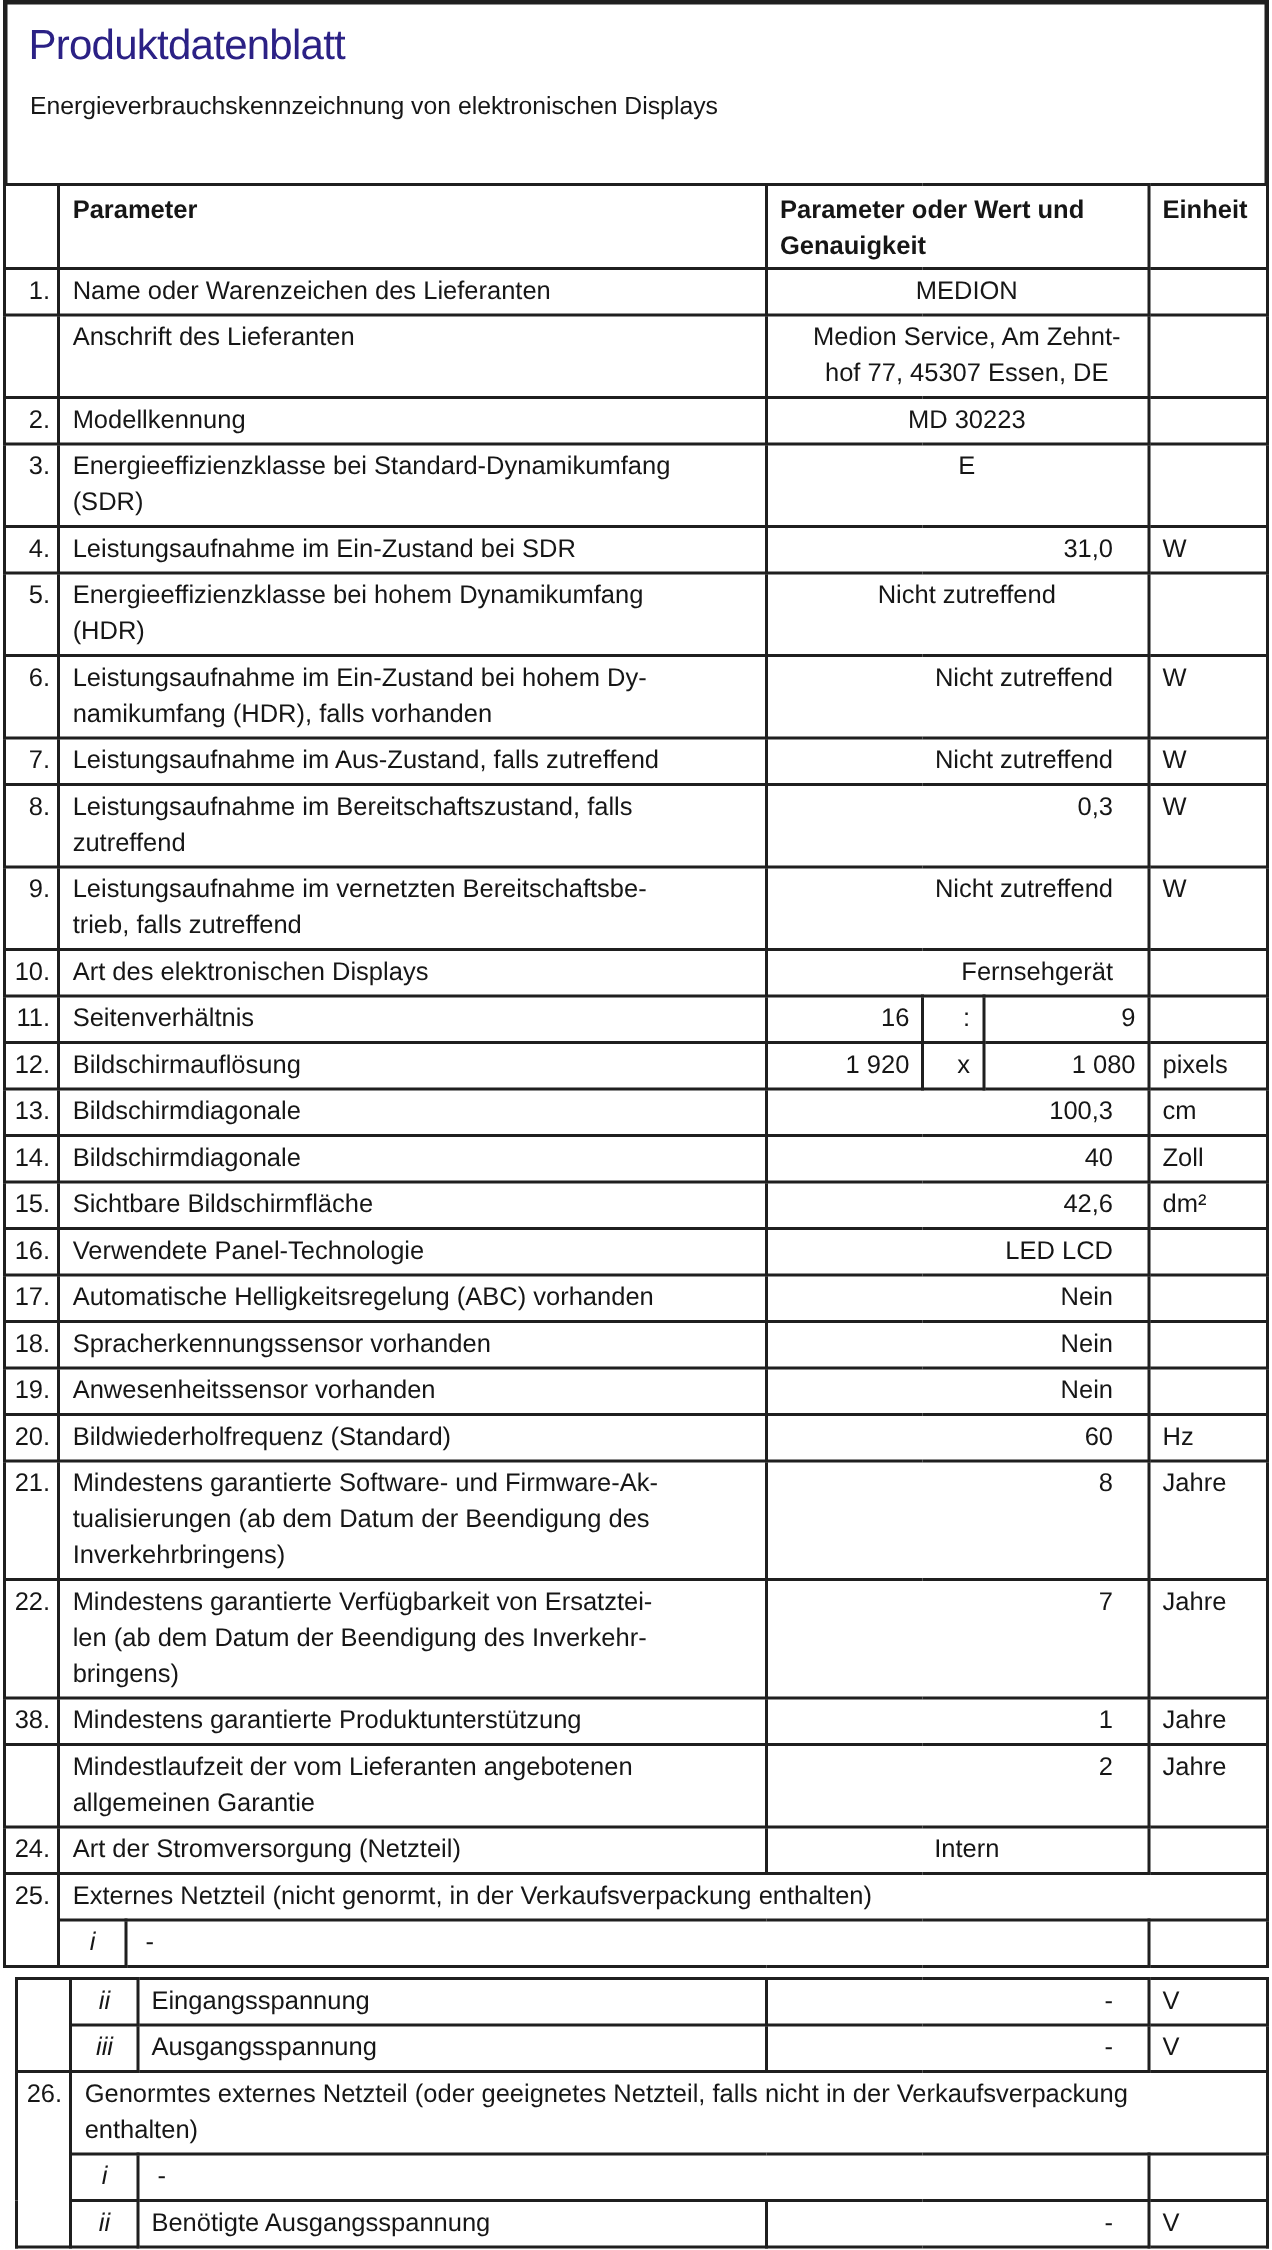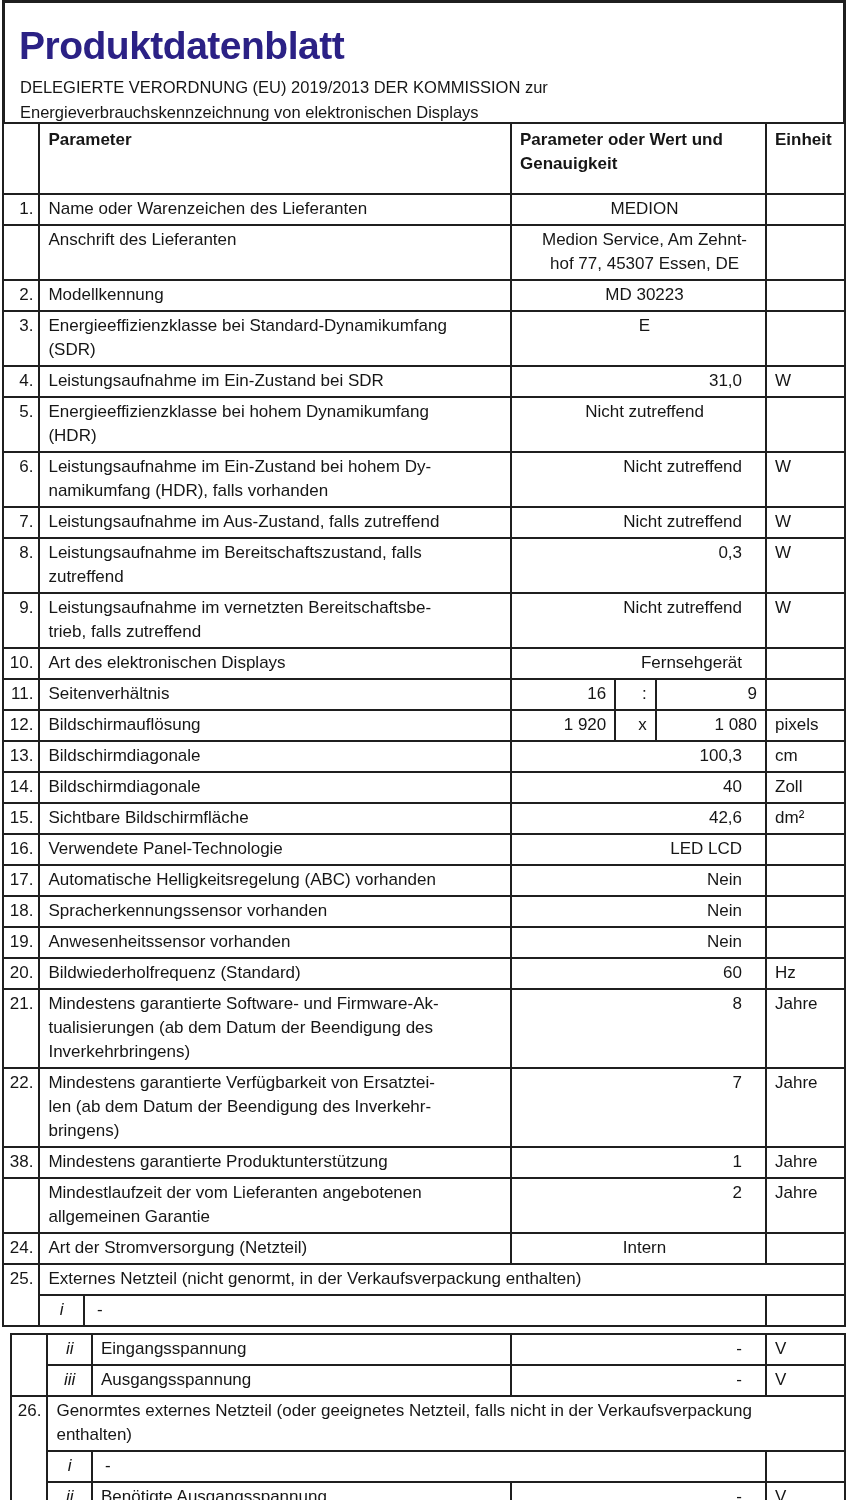--- a/index.html
+++ b/index.html
@@ -15,54 +15,53 @@
   }
   .page{width:844px;margin:0 2px;}
   .title-frame{
     border:3px solid var(--border);
     border-bottom:none;
     box-sizing:border-box;
     padding:6px 12px 5px 12px;
     height:122px;
   }
   .doc-title{
-    font-size:39px;font-weight:bold;color:var(--title);
-    letter-spacing:-0.5px;line-height:42px;margin:16px 0 8px 2px;
+    font-size:28px;font-weight:normal;color:var(--title);
+    letter-spacing:-0.5px;line-height:42px;margin:0 0 8px 2px;
   }
   .subtitle{font-size:16.5px;line-height:25px;margin-left:3px;}
   table.spec-table{
     border-collapse:collapse;table-layout:fixed;width:844px;
   }
   table.spec-table.continued{width:836px;margin-left:8px;}
   .spec-table td{
     border:2px solid var(--border);
     font-size:17px;line-height:24px;
     padding:2px 8px 3px 8px;
     vertical-align:top;
     white-space:pre-line;
     overflow:hidden;
   }
-  .spec-table thead td{font-weight:bold;padding-top:4px;padding-bottom:17px;}
+  .spec-table thead td{font-weight:bold;padding-top:4px;padding-bottom:2px;}
   td.num{text-align:right;padding-right:5px;padding-left:2px;}
   td.roman{font-style:italic;text-align:center;padding-left:3px;padding-right:3px;}
   td.v-left{text-align:center;padding-left:20px;}
   td.v-right{text-align:right;padding-right:23px;}
   td.center{text-align:right;}
   td.dash{padding-left:12px;}
   .table-gap{height:6px;}
 </style>
 </head>
 <body>
 
 <div class="page">
 
   <div class="title-frame">
     <div class="doc-title">Produktdatenblatt</div>
     <div class="subtitle">
-      <div>DELEGIERTE VERORDNUNG (EU) 2019/2013 DER KOMMISSION zur</div>
       <div>Energieverbrauchskennzeichnung von elektronischen Displays</div>
     </div>
   </div>
 
   <table class="spec-table">
     <colgroup>
       <col style="width:36px">
         <col style="width:44px">
         <col style="width:422px">
       <col style="width:103px">

